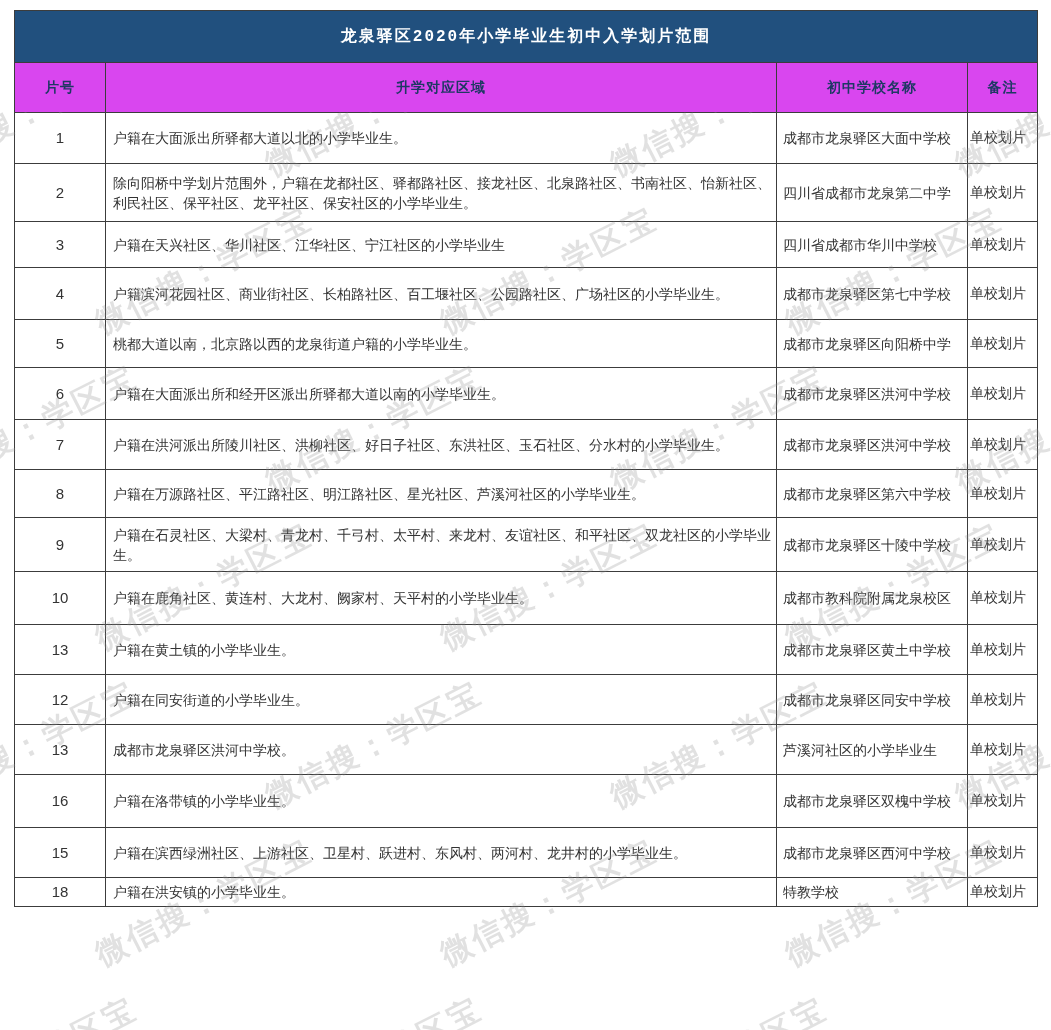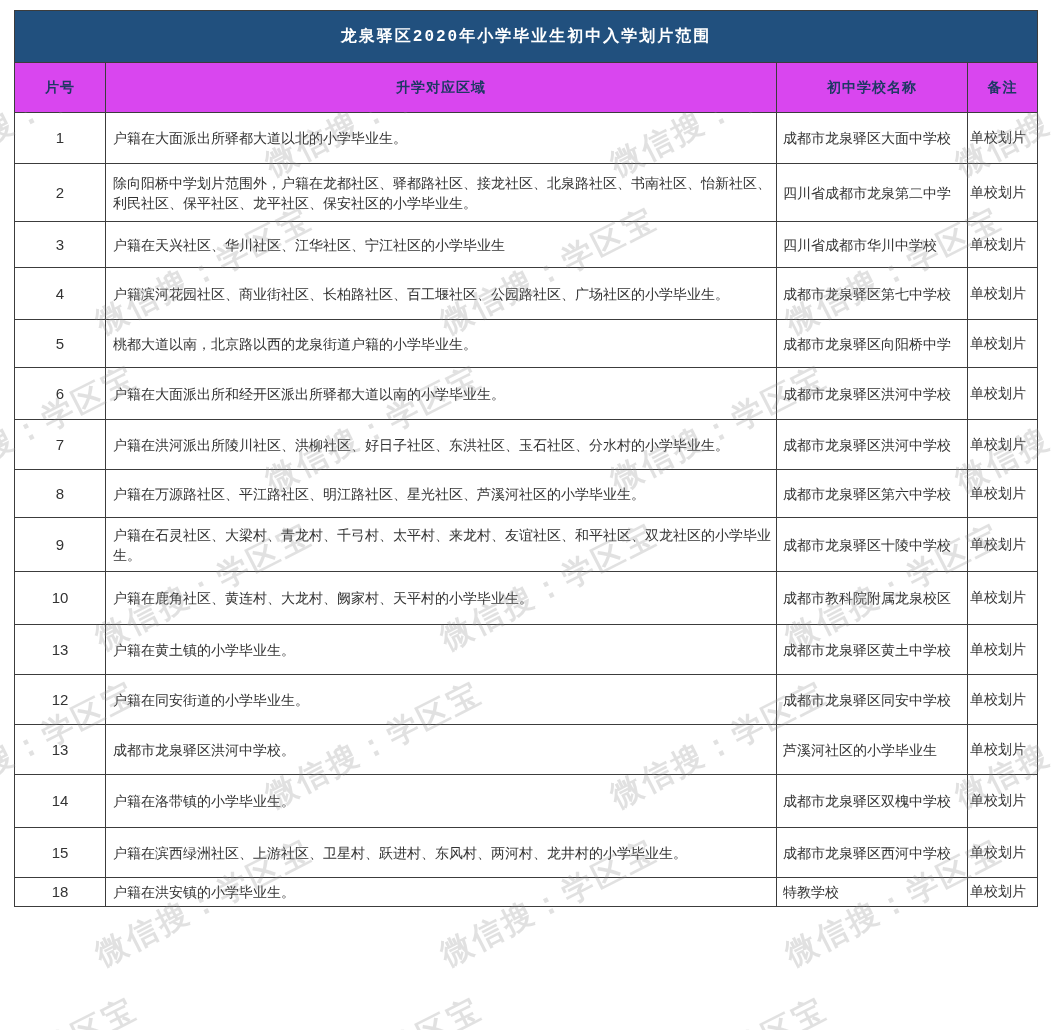--- a/index.html
+++ b/index.html
@@ -168,21 +168,21 @@
           <td class="cell-school">成都市龙泉驿区同安中学校</td>
           <td class="cell-note">单校划片</td>
         </tr>
         <tr style="height: 50px;">
           <td class="cell-no">13</td>
           <td class="cell-area">成都市龙泉驿区洪河中学校。</td>
           <td class="cell-school">芦溪河社区的小学毕业生</td>
           <td class="cell-note">单校划片</td>
         </tr>
         <tr style="height: 53px;">
-          <td class="cell-no">14</td>
+          <td class="cell-no">16</td>
           <td class="cell-area">户籍在洛带镇的小学毕业生。</td>
           <td class="cell-school">成都市龙泉驿区双槐中学校</td>
           <td class="cell-note">单校划片</td>
         </tr>
         <tr style="height: 50px;">
           <td class="cell-no">15</td>
           <td class="cell-area">户籍在滨西绿洲社区、上游社区、卫星村、跃进村、东风村、两河村、龙井村的小学毕业生。</td>
           <td class="cell-school">成都市龙泉驿区西河中学校</td>
           <td class="cell-note">单校划片</td>
         </tr>

